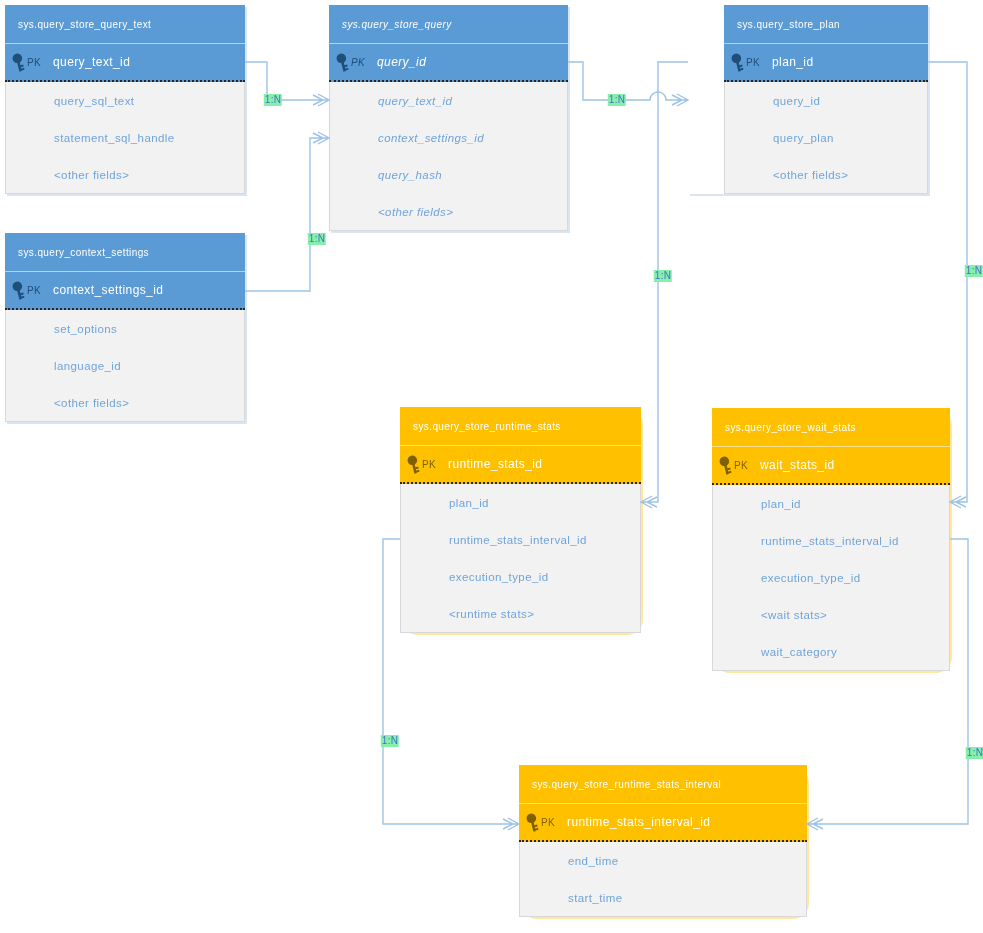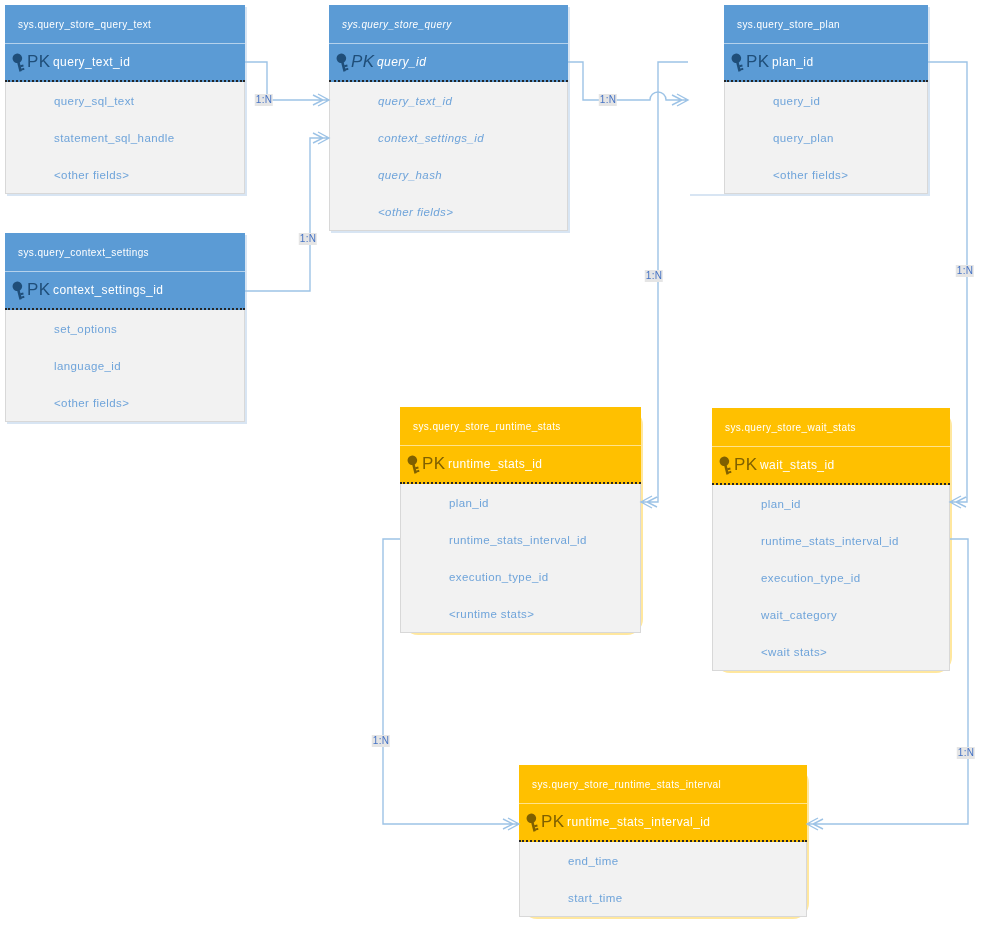--- a/index.html
+++ b/index.html
@@ -23,35 +23,35 @@
   .entity.orange .hdr, .entity.orange .pkrow { background:#FFC000; }
 
   .pkrow {
     height:38px; position:relative; display:flex; align-items:center;
     color:#ffffff; font-size:12px; letter-spacing:0.4px;
     border-bottom:2px dotted #262626;
   }
   .key-icon { position:absolute; left:7px; top:8px; width:15px; height:22px; }
   .entity.blue  .key-icon svg { fill:#1F4E79; }
   .entity.orange .key-icon svg { fill:#7F6000; }
-  .pk-tag { position:absolute; left:22px; font-size:17px; letter-spacing:0.3px; }
+  .pk-tag { position:absolute; left:22px; font-size:10px; letter-spacing:0.3px; }
   .entity.blue  .pk-tag { color:#1F4E79; }
   .entity.orange .pk-tag { color:#7F6000; }
   .pk-name { position:absolute; left:48px; }
 
   .tbody { background:#F2F2F2; border:1px solid #D8D8D8; border-top:none; }
   .frow {
     height:37px; display:flex; align-items:center; padding-left:48px;
     color:#6FA4DA; font-size:11.5px; letter-spacing:0.4px; white-space:nowrap;
   }
 
   .rel-label {
     position:absolute; transform:translate(-50%,-50%);
-    background:#e5e5e5; color:#4472C4; font-size:10px; line-height:12px;
-    padding:0 1px; z-index:6; letter-spacing:0.3px;
+    background:#86efac; color:#4472C4; font-size:10px; line-height:12px;
+    padding:0 1px; z-index:6; letter-spacing:0.3px;margin-left:9px;
   }
 </style>
 </head>
 <body>
 
 <div id="canvas">
   <svg id="connectors" width="983" height="933">
       <path d="M 245 62 L 267 62 L 267 100 L 329 100 M 318 94 L 329 100 L 318 106 M 313 95 L 323 100 L 313 105"></path>
       <path d="M 245 291 L 310 291 L 310 138 L 329 138 M 318 132 L 329 138 L 318 144 M 313 133 L 323 138 L 313 143"></path>
       <path d="M 568 62 L 583 62 L 583 100 L 650 100 A 8 8 0 0 1 666 100 L 688 100 M 677 94 L 688 100 L 677 106 M 672 95 L 682 100 L 672 105"></path>
@@ -173,22 +173,22 @@
               <rect x="8" y="17.2" width="3.4" height="2.1"></rect>
             </g>
           </svg></span>
         <span class="pk-tag">PK</span>
         <span class="pk-name">wait_stats_id</span>
       </div>
       <div class="tbody">
         <div class="frow">plan_id</div>
         <div class="frow">runtime_stats_interval_id</div>
         <div class="frow">execution_type_id</div>
+        <div class="frow">&lt;wait stats&gt;</div>
         <div class="frow">wait_category</div>
-        <div class="frow">&lt;wait stats&gt;</div>
       </div>
     </div>
     <div class="entity orange" style="left: 519px; top: 765px; width: 288px;">
       <div class="hdr">sys.query_store_runtime_stats_interval</div>
       <div class="pkrow">
         <span class="key-icon"><svg viewBox="0 0 16 22" width="15" height="22">
             <g transform="rotate(-14 8 11)">
               <circle cx="7" cy="5.6" r="5.1"></circle>
               <rect x="5.7" y="9.5" width="2.7" height="10.5"></rect>
               <rect x="8" y="13.6" width="3.4" height="2.1"></rect>

